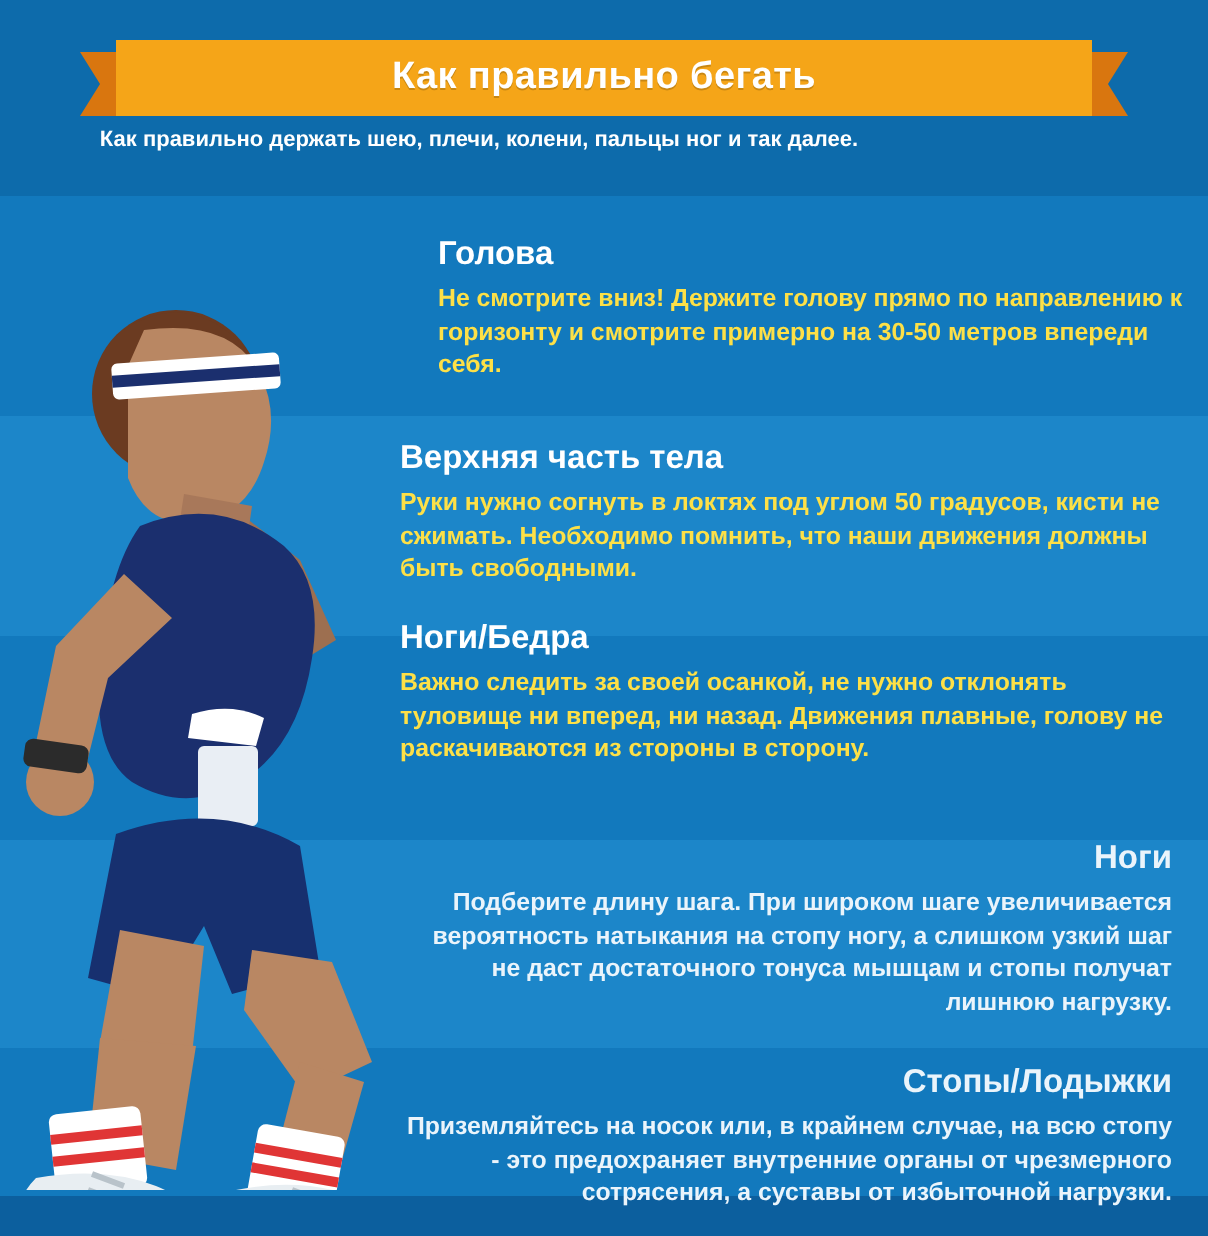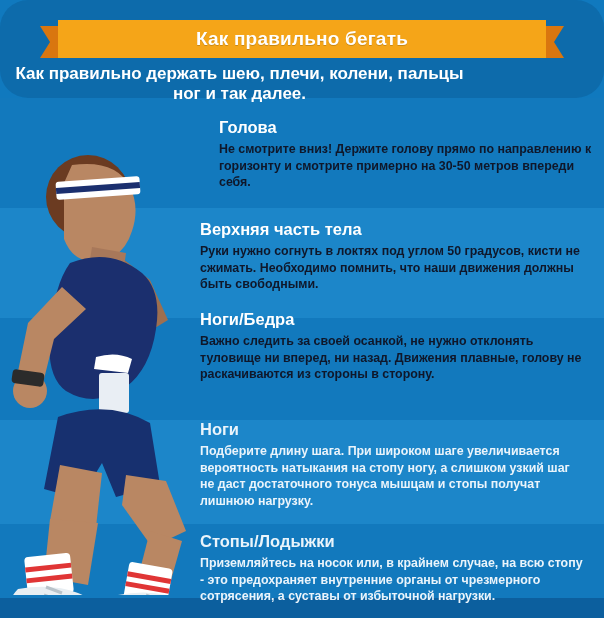--- a/index.html
+++ b/index.html
@@ -17,21 +17,20 @@
     background: #1079be;
     overflow: hidden;
   }
 
   
   .header-band {
     position: absolute;
     left: 0; top: 0;
     width: 604px; height: 98px;
     background: #0d6bab;
-    border-radius: 28px;
   }
   .ribbon-wrap {
     position: absolute;
     left: 40px; top: 20px;
     width: 524px; height: 38px;
   }
   .ribbon-tail-left, .ribbon-tail-right {
     position: absolute;
     top: 6px;
     width: 26px; height: 32px;
@@ -52,21 +51,21 @@
     font-weight: bold;
     letter-spacing: .2px;
     text-shadow: 0 1px 0 rgba(0,0,0,.18);
   }
   .subtitle {
     position: absolute;
     left: 0; top: 64px;
     width: 479px;
     text-align: center;
     color: #ffffff;
-    font-size: 17px;
+    font-size: 11px;
     font-weight: bold;
   }
 
   
   .stripe {
     position: absolute;
     left: 0;
     width: 604px;
   }
   .s1 { top: 98px;  height: 110px; background: #1279bd; }
@@ -90,26 +89,26 @@
     width: 392px;
   }
   .sec { position: absolute; left: 0; width: 386px; }
   .sec h3 {
     color: #ffffff;
     font-size: 16.5px;
     font-weight: bold;
     margin-bottom: 4px;
   }
   .sec p {
-    color: #0f172a;
+    color: #fde047;
     font-size: 12.4px;
     line-height: 1.33;
     font-weight: bold;
   }
-  .sec.dim h3, .sec.dim p { color: #eaf4fb; }
+  .sec.dim h3, .sec.dim p { color: #eaf4fb; text-align: right; }
 
   .sec-head  { top: 118px; margin-left: 19px; }
   .sec-upper { top: 220px; }
   .sec-torso { top: 310px; }
   .sec-legs  { top: 420px; }
   .sec-feet  { top: 532px; }
 
   
   .runner { position: absolute; left: 0; top: 95px; width: 205px; height: 500px; }
   .runner svg { display: block; }

